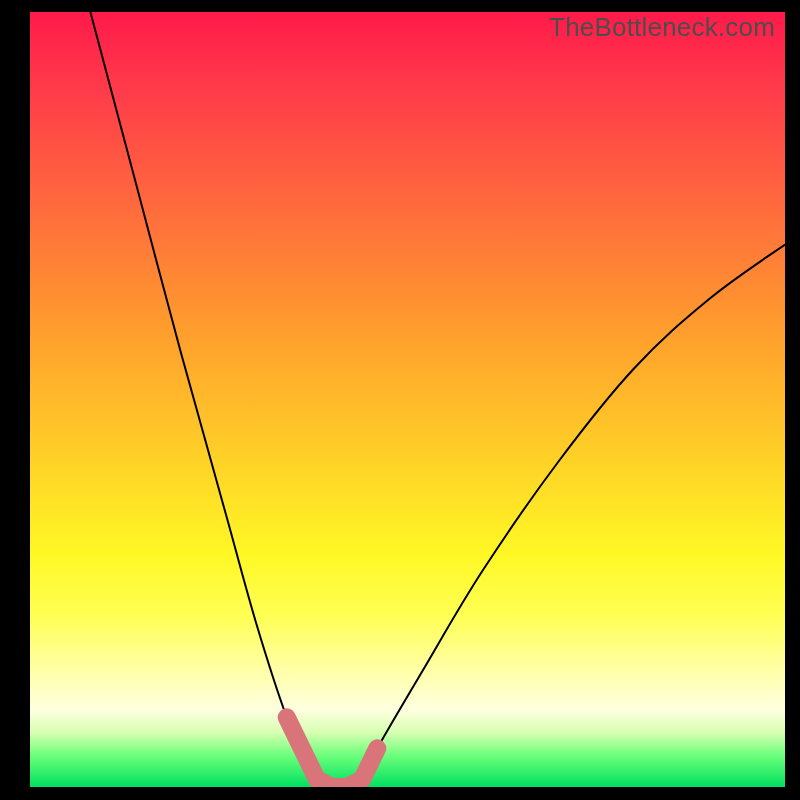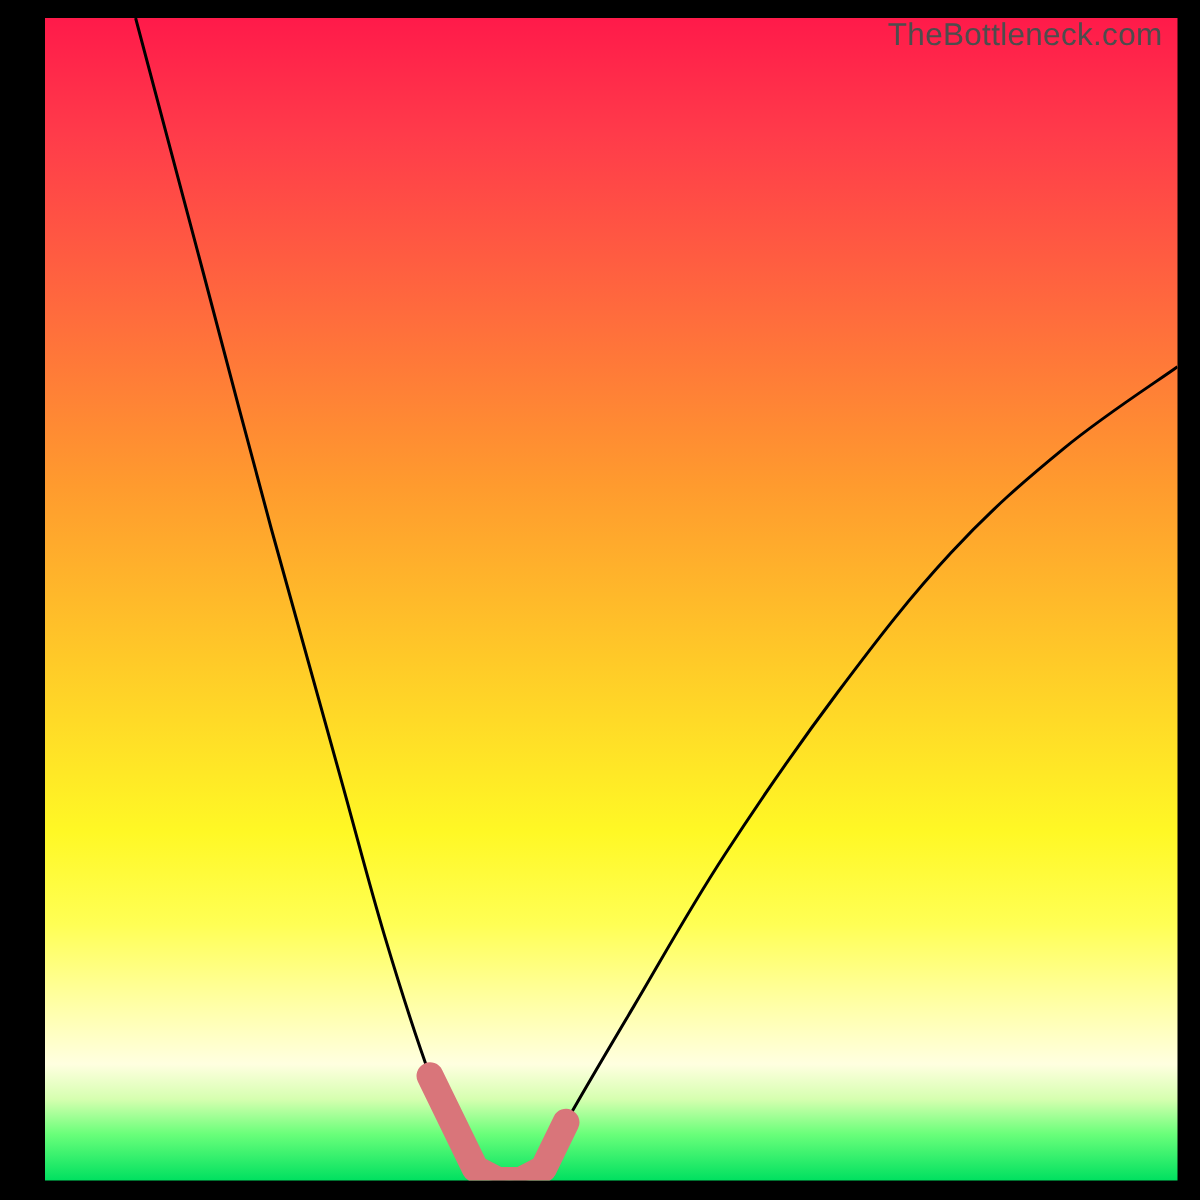--- a/index.html
+++ b/index.html
@@ -30,21 +30,21 @@
       #d6ffb0 93%,
       #6aff7a 96%,
       #00e060 100%
     );
   }
   .watermark {
     position: absolute;
     top: 0px;
     right: 10px;
     color: #4d4d4d;
-    font-size: 21px;
+    font-size: 26px;
     font-weight: 500;
     letter-spacing: 0.2px;
   }
   svg.plot {
     position: absolute;
     left: 0;
     top: 0;
     width: 755px;
     height: 775px;
   }

